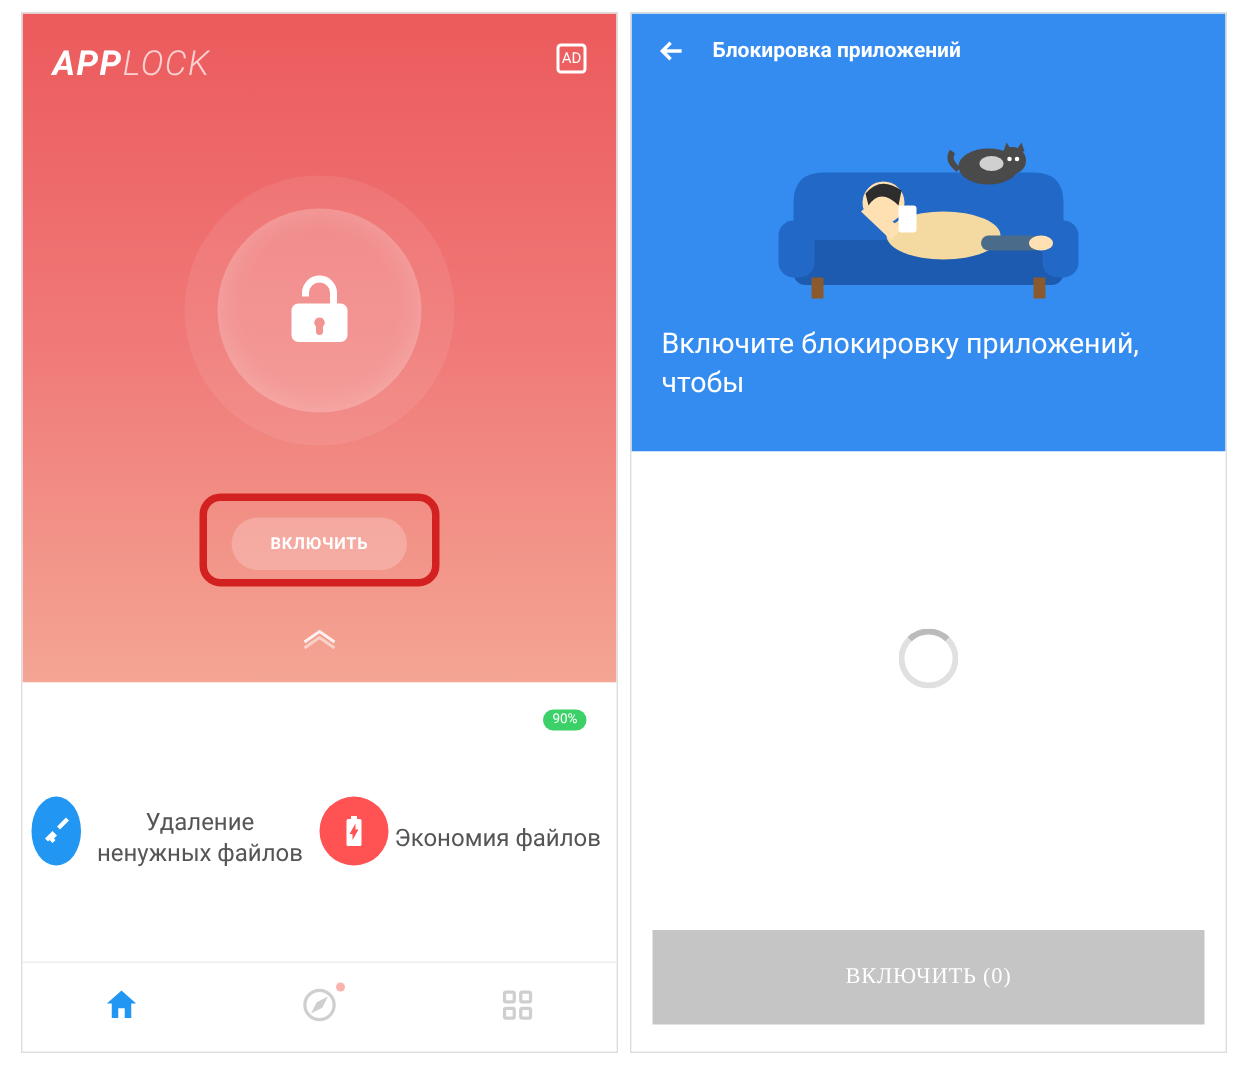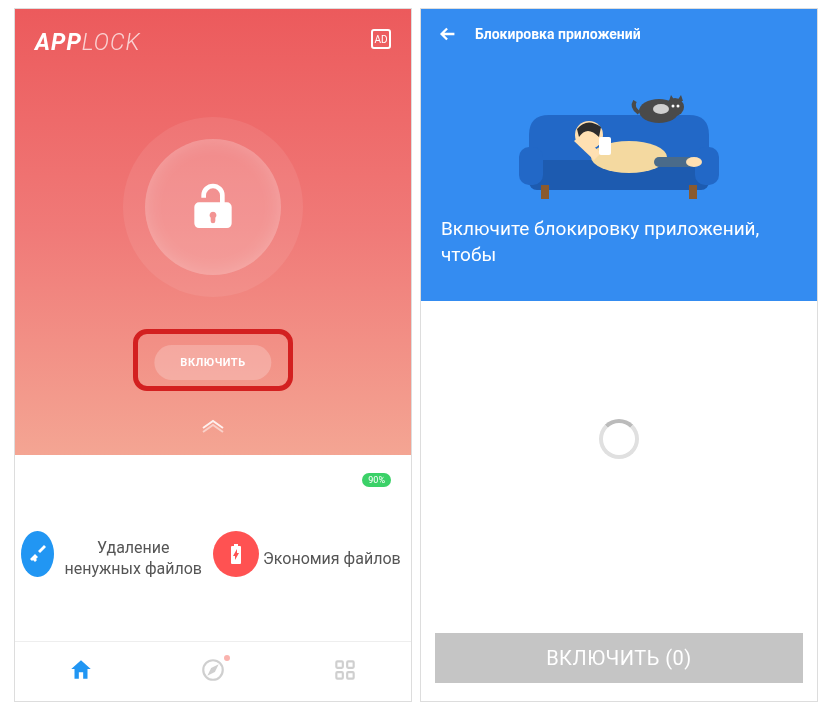--- a/index.html
+++ b/index.html
@@ -227,28 +227,29 @@
       height: 40px;
       border: 4px solid #e0e0e0;
       border-top-color: #bbb;
       border-radius: 50%;
     }
     .right-enable-btn {
       position: absolute;
       bottom: 18px;
       left: 14px;
       right: 14px;
-      height: 50px;
+      height: 63px;
       background: #c5c5c5;
       color: #fff;
       display: flex;
       align-items: center;
       justify-content: center;
-      font-size: 20px;
+      font-size: 15px;
       letter-spacing: 0.5px;
+      font-family: Liberation Serif, serif;
     }
   </style>
 </head>
 <body>
 
 <div class="phone">
   <div class="left-top">
     <div class="app-title">
       <span class="bold">APP</span><span class="thin">LOCK</span>
     </div>

